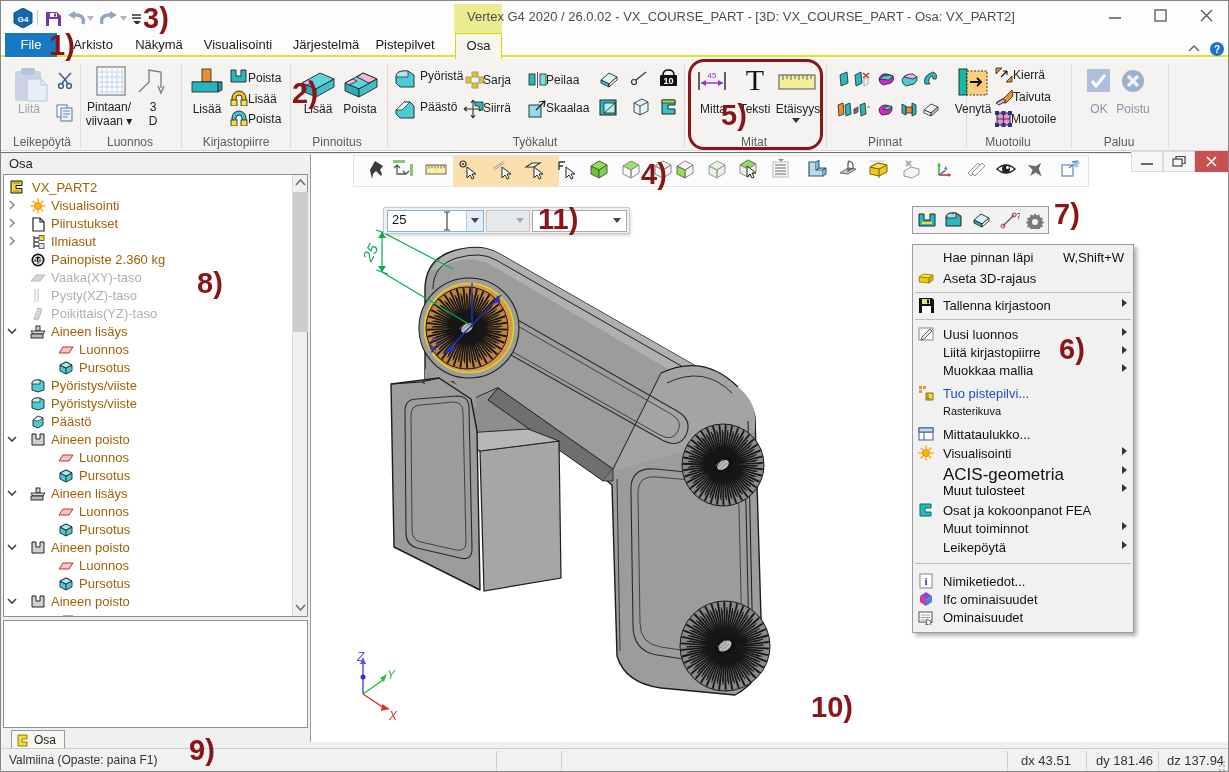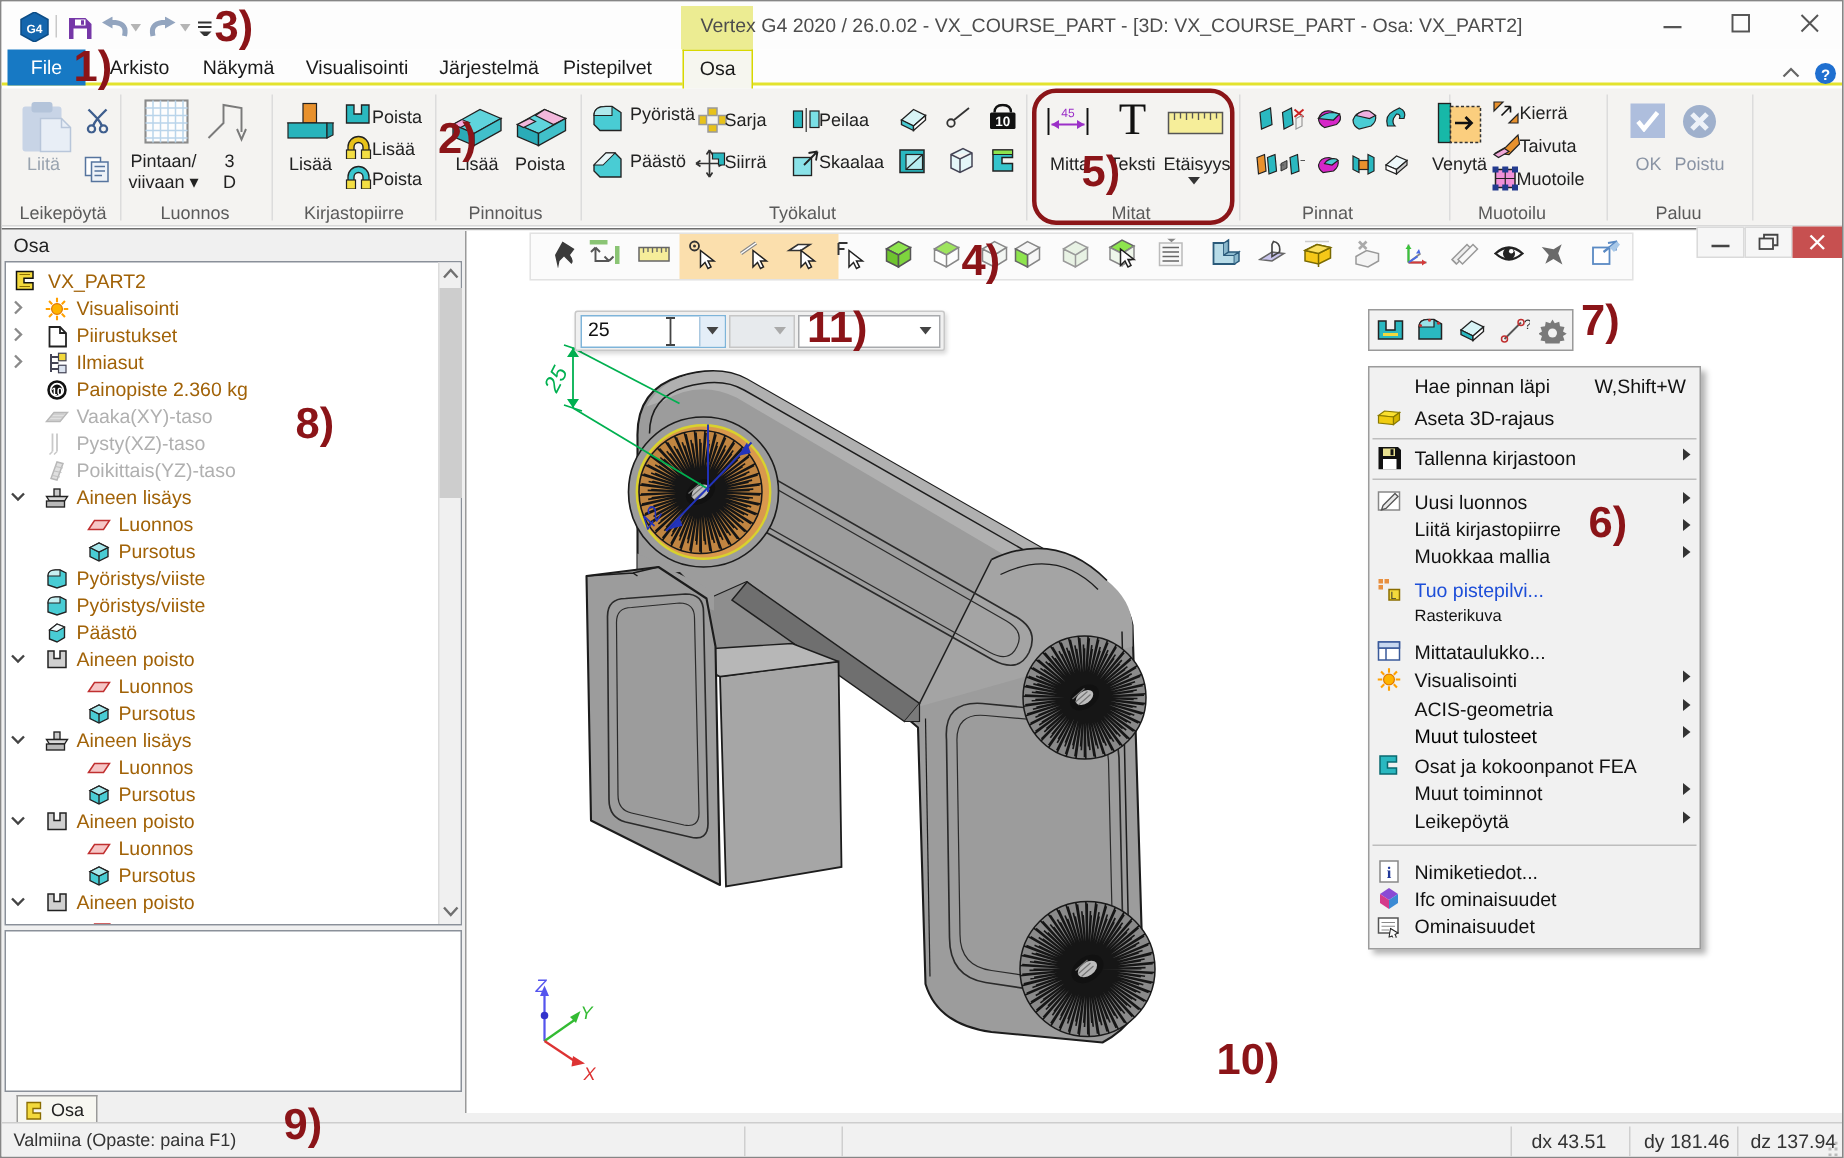--- a/index.html
+++ b/index.html
@@ -850,21 +850,21 @@
 <div class="abs" style="left:911px;top:443px;width:222px;height:19px;z-index:25;font-size:13px;color:#111">
       <svg class="abs" style="left:6px;top:1px" width="16" height="16" viewBox="0 0 16 16">
         <circle cx="8" cy="8" r="3.6" fill="#ffb400" stroke="#e07800" stroke-width="0.8"></circle>
         <g stroke="#ffa000" stroke-width="1.4">
           <path d="M8,0.5 v3 M8,12.5 v3 M0.5,8 h3 M12.5,8 h3 M2.7,2.7 l2.1,2.1 M11.2,11.2 l2.1,2.1 M13.3,2.7 l-2.1,2.1 M4.8,11.2 l-2.1,2.1"></path>
         </g>
       </svg>
       <span style="position:absolute;left:31px;top:2px">Visualisointi</span>
       <span class="marrow"></span>
     </div>
-<div class="abs" style="left:911px;top:462px;width:222px;height:19px;z-index:25;font-size:13px;color:#111">
+<div class="abs" style="left:911px;top:462px;width:222px;height:19px;z-index:25;font-size:17px;color:#111">
       <span style="position:absolute;left:31px;top:2px">ACIS-geometria</span>
       <span class="marrow"></span>
     </div>
 <div class="abs" style="left:911px;top:480px;width:222px;height:19px;z-index:25;font-size:13px;color:#000000">
       <span style="position:absolute;left:31px;top:2px">Muut tulosteet</span>
       <span class="marrow"></span>
     </div>
 <div class="abs" style="left:911px;top:500px;width:222px;height:19px;z-index:25;font-size:13px;color:#111">
       <svg class="abs" style="left:6px;top:1px" width="16" height="16" viewBox="0 0 16 16">
         <path d="M2,2 h11 v4 h-6 v4 h6 v4 h-11 Z" fill="#2ab8c0" stroke="#0a6a70" stroke-width="1"></path>

